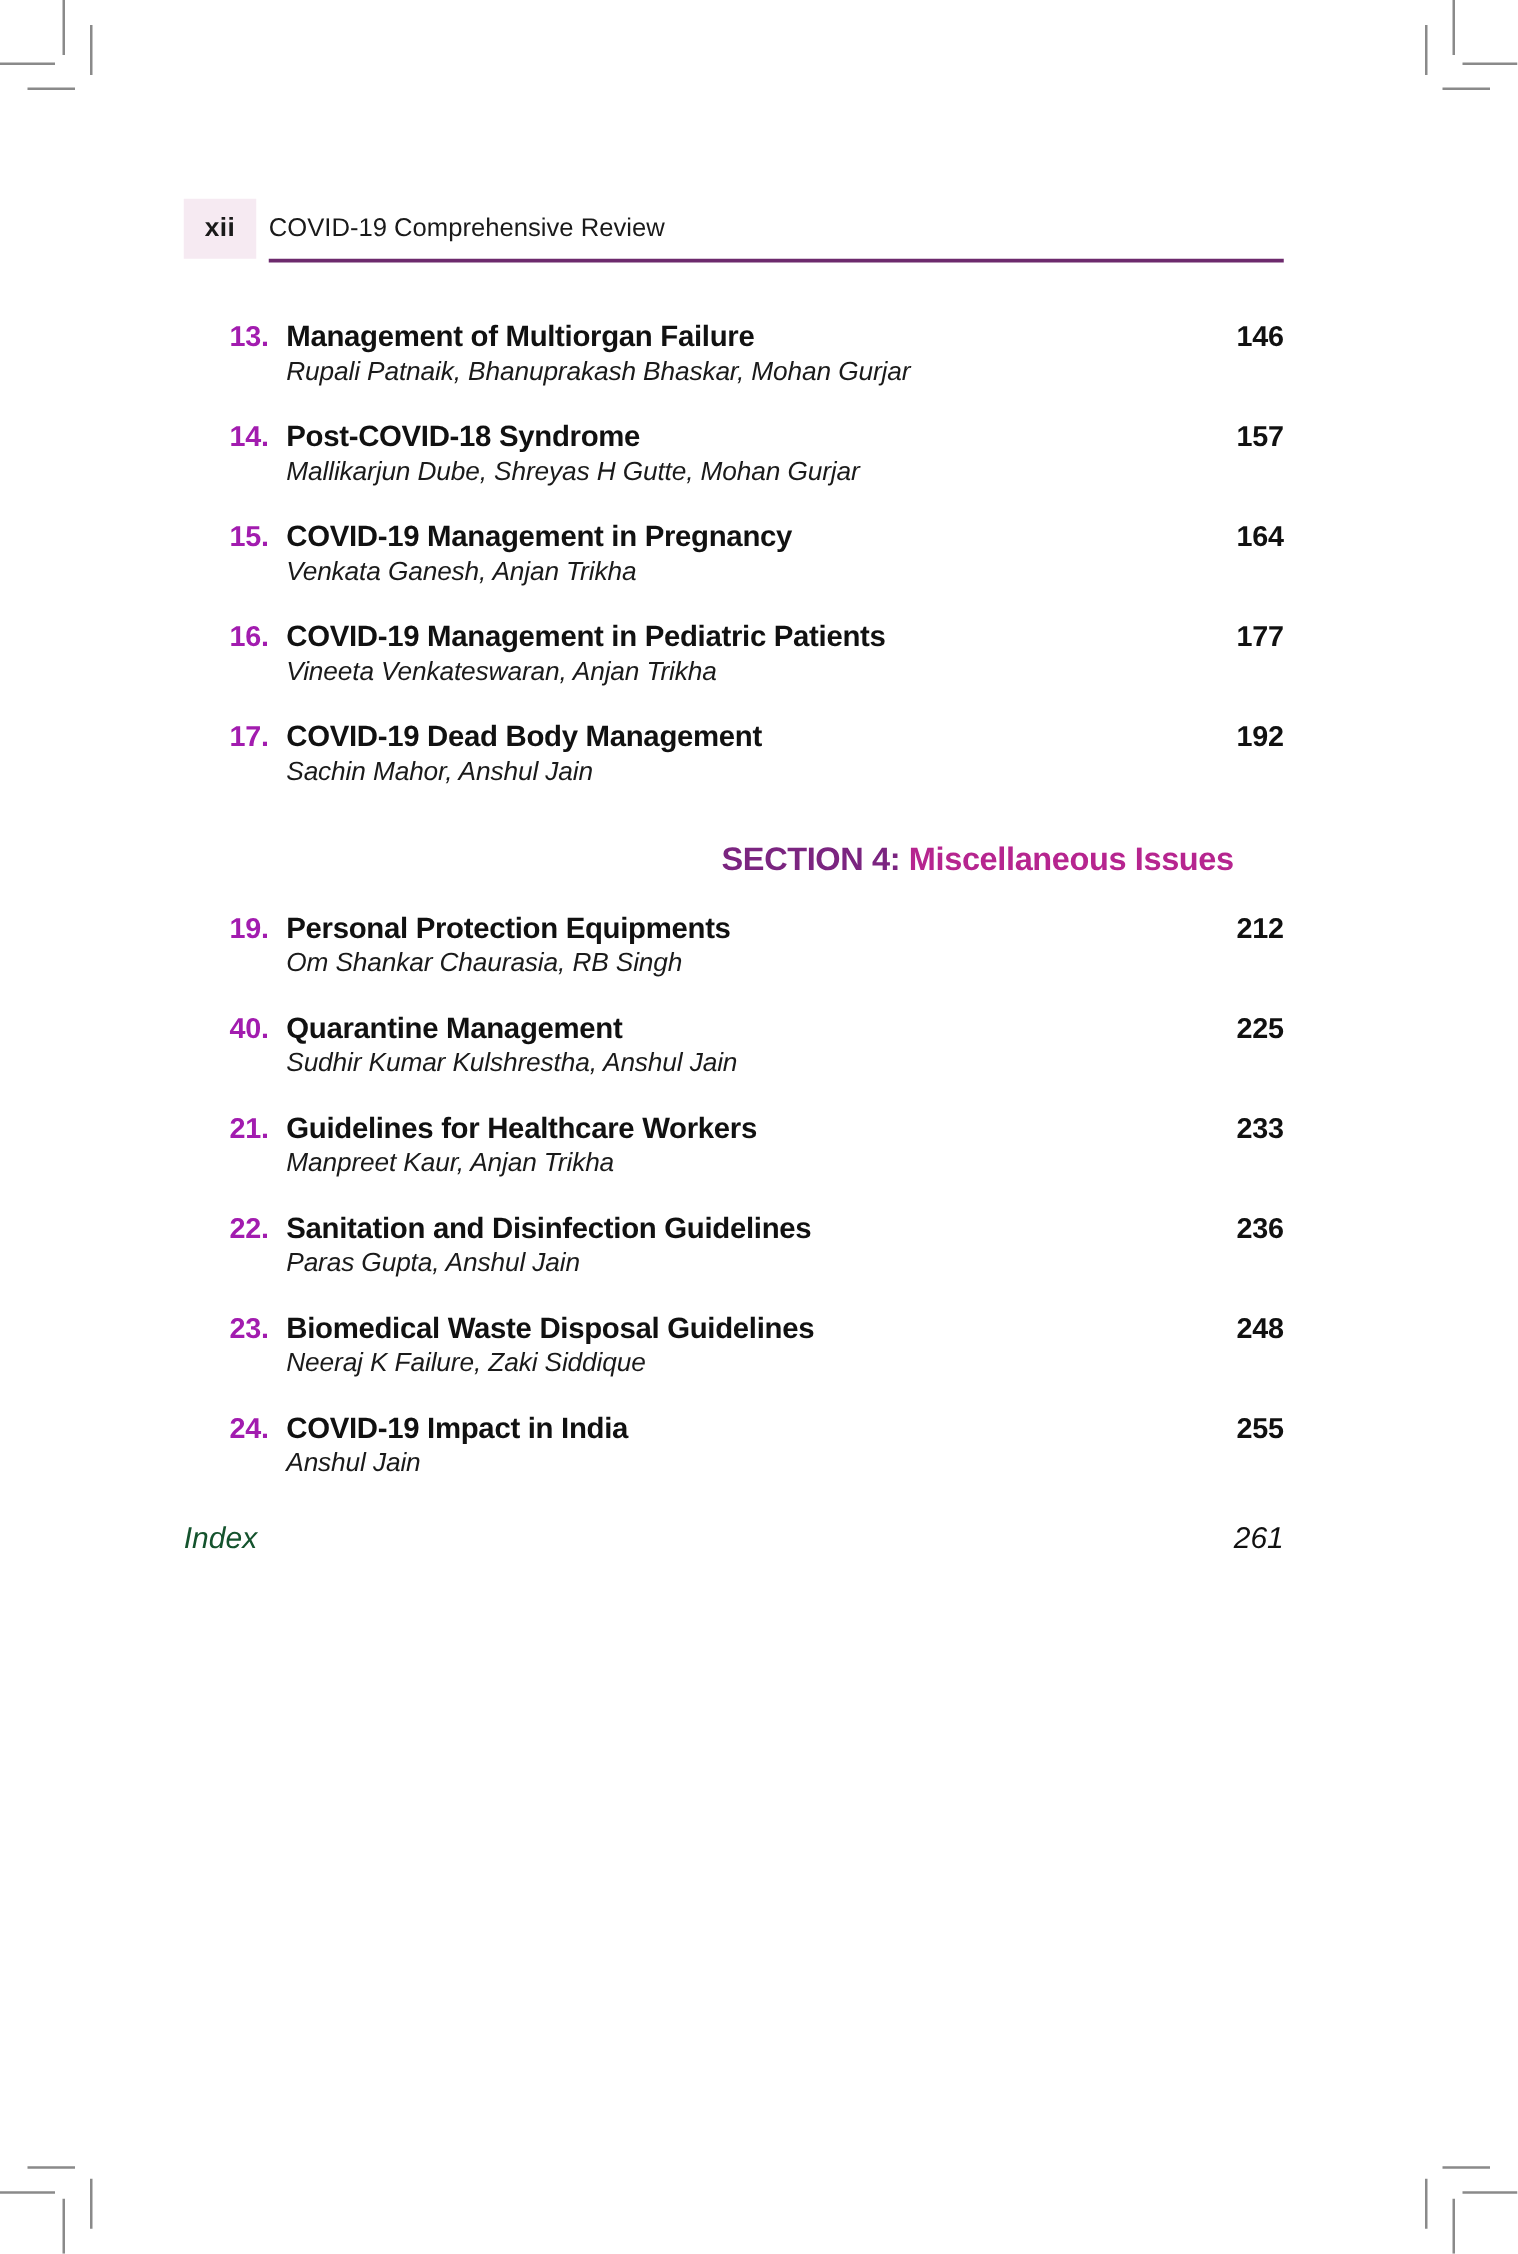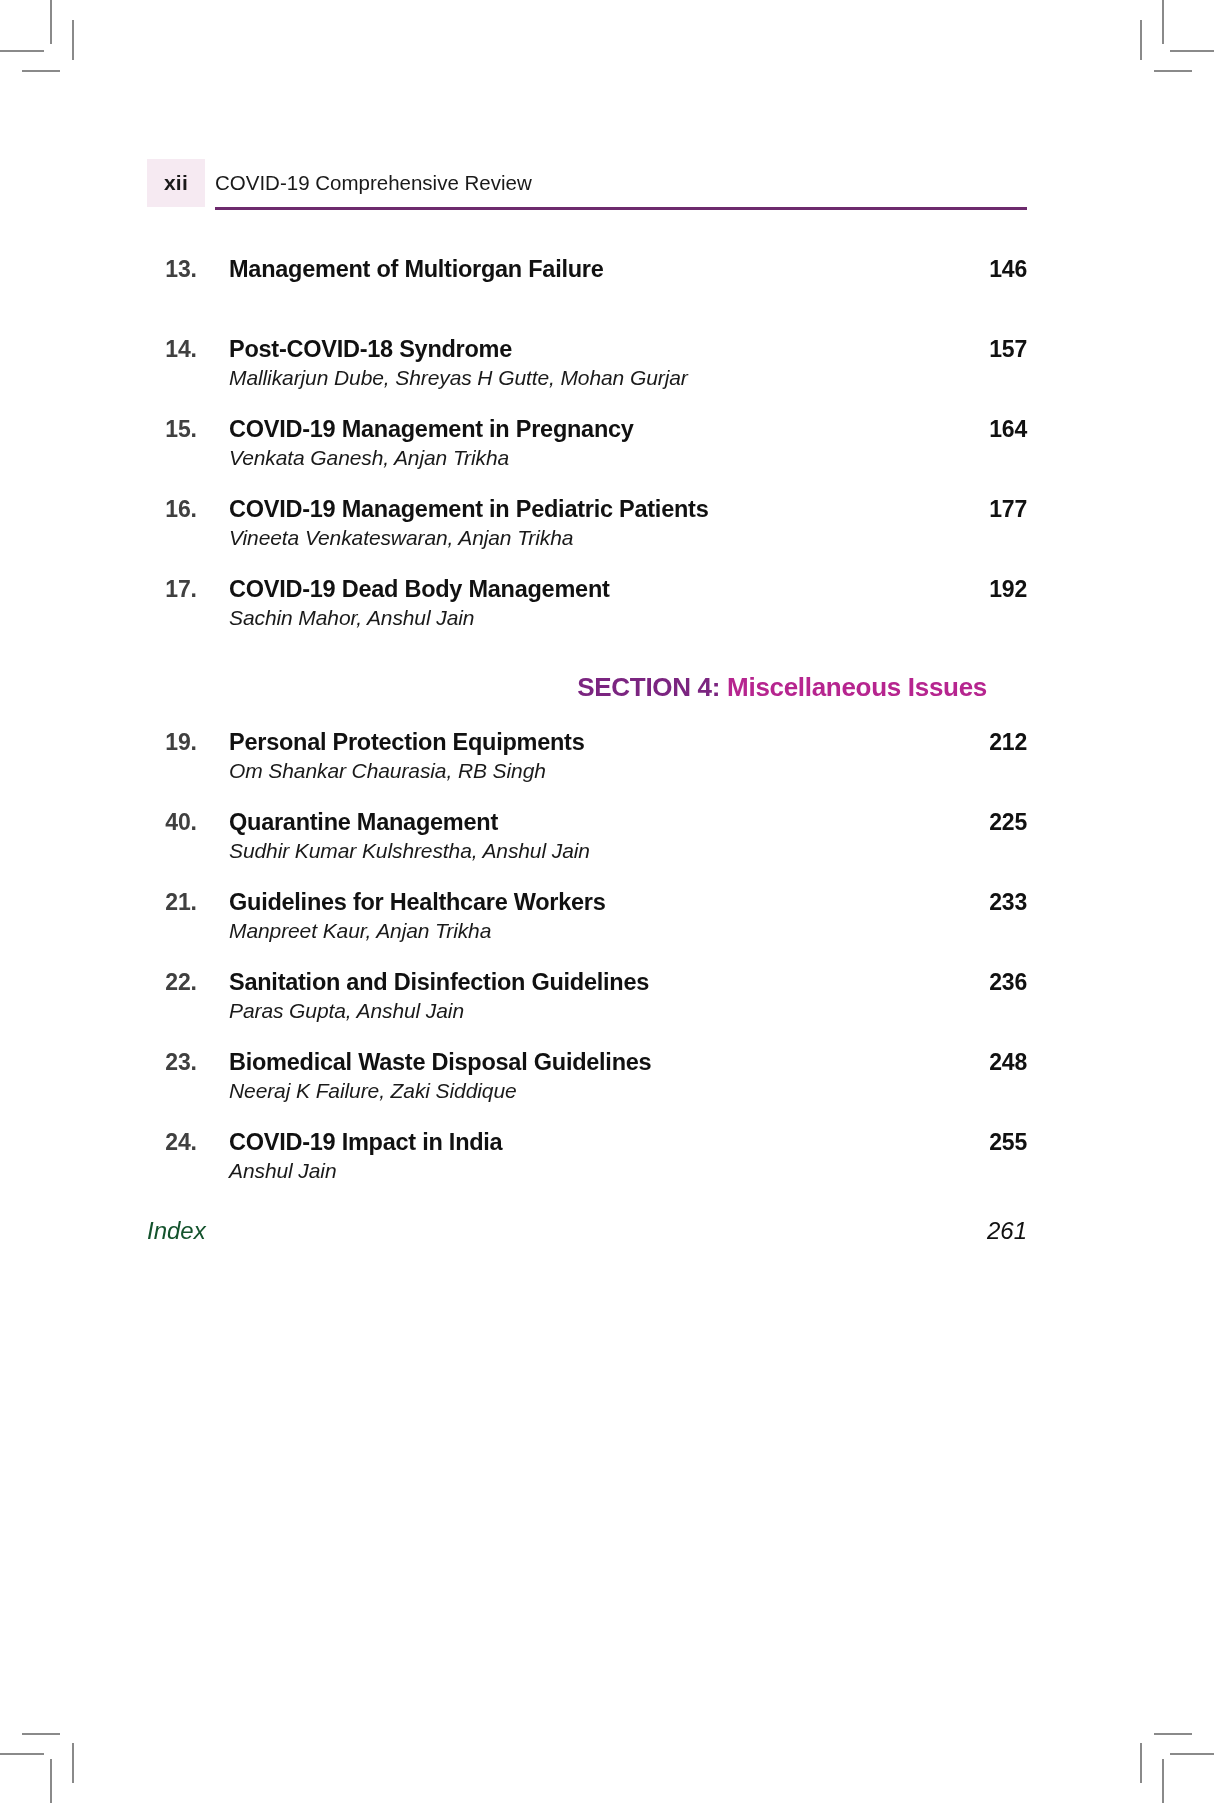--- a/index.html
+++ b/index.html
@@ -94,24 +94,24 @@
   }
   .entry-head {
     position: relative;
     height: 31px;
   }
   .num {
     position: absolute;
     left: 0;
     top: 0;
     width: 68px;
-    text-align: center;
+    text-align: right;
     font-size: 23px;
     font-weight: bold;
-    color: #404040;
+    color: #a21caf;
     letter-spacing: -0.2px;
   }
   .title {
     position: absolute;
     left: 82px;
     top: 0;
     right: 140px;
     font-size: 23.5px;
     font-weight: bold;
     color: #111111;
@@ -216,20 +216,21 @@
     <div class="header-rule" style="background: rgb(109, 42, 109);"></div>
   </div>
 
   <div class="toc" id="toc-list">
       <div class="entry">
         <div class="entry-head">
           <div class="num">13.</div>
           <div class="title">Management of Multiorgan Failure</div>
           <div class="pageno">146</div>
         </div>
+        <div class="authors">Rupali Patnaik, Bhanuprakash Bhaskar, Mohan Gurjar</div>
       </div>
       <div class="entry">
         <div class="entry-head">
           <div class="num">14.</div>
           <div class="title">Post-COVID-18 Syndrome</div>
           <div class="pageno">157</div>
         </div>
         <div class="authors">Mallikarjun Dube, Shreyas H Gutte, Mohan Gurjar</div>
       </div>
       <div class="entry">

